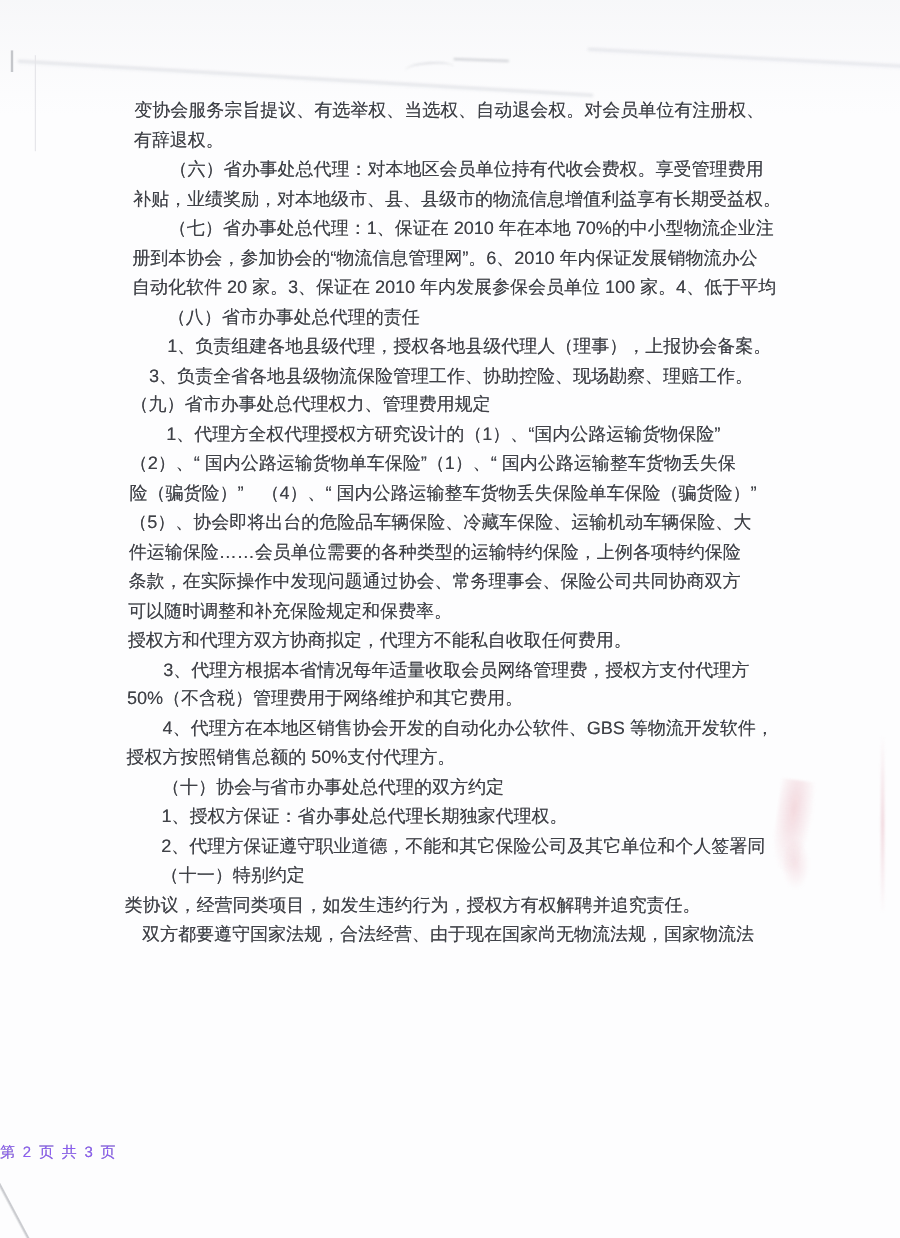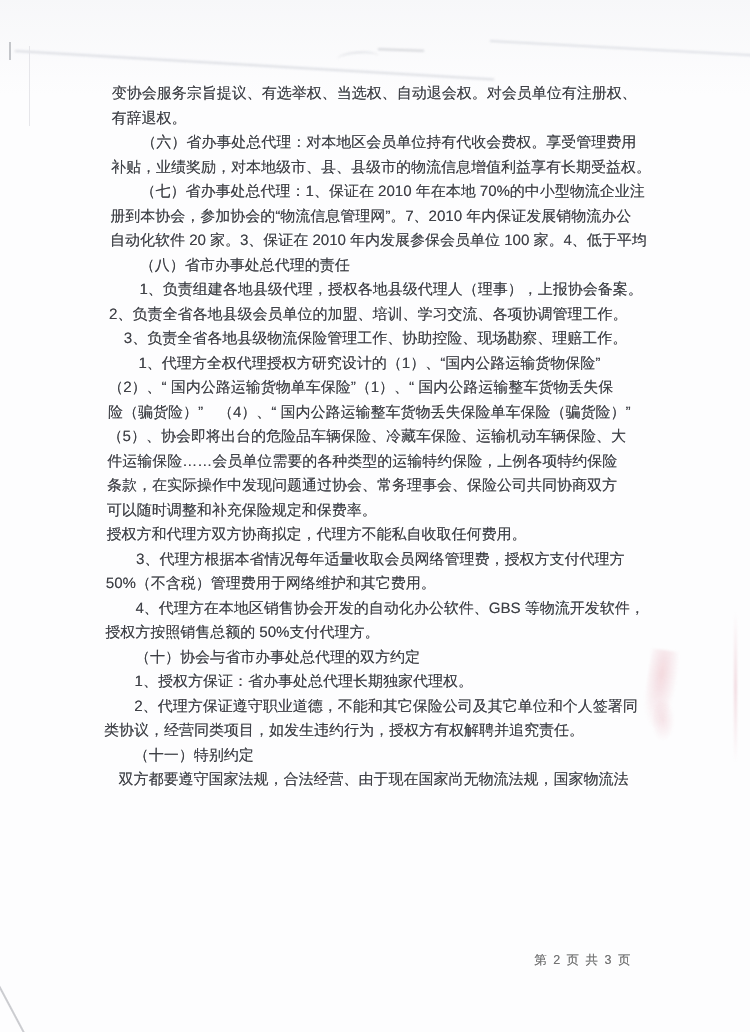--- a/index.html
+++ b/index.html
@@ -47,23 +47,23 @@
     color:#3f4147;
     text-shadow:0 0 0.5px rgba(63,65,71,0.65);
   }
   .textblock .line{
     height:24.5px;
     white-space:pre;
     letter-spacing:0;
   }
   .page-footer{
     position:absolute;left:0;top:951px;width:632px;
-    text-align:right;
+    text-align:left;
     font-size:12.5px;line-height:18px;
-    color:#737373;
+    color:#8b5cf6;
     letter-spacing:1.5px;
     text-shadow:0 0 0.5px rgba(74,76,82,0.55);
   }
 </style>
 </head>
 <body>
 
 <div class="screenshot">
 
   <div class="top-shade"></div>
@@ -77,41 +77,41 @@
   <div class="pink-squiggle"></div>
   <div class="pink-squiggle2"></div>
   <div class="pink-line"></div>
 
   <div class="textblock">
       <div class="line">变协会服务宗旨提议、有选举权、当选权、自动退会权。对会员单位有注册权、</div>
       <div class="line">有辞退权。</div>
       <div class="line">　　（六）省办事处总代理：对本地区会员单位持有代收会费权。享受管理费用</div>
       <div class="line">补贴，业绩奖励，对本地级市、县、县级市的物流信息增值利益享有长期受益权。</div>
       <div class="line">　　（七）省办事处总代理：1、保证在 2010 年在本地 70%的中小型物流企业注</div>
-      <div class="line">册到本协会，参加协会的“物流信息管理网”。7、2010 年内保证发展销物流办公</div>
+      <div class="line">册到本协会，参加协会的“物流信息管理网”。6、2010 年内保证发展销物流办公</div>
       <div class="line">自动化软件 20 家。3、保证在 2010 年内发展参保会员单位 100 家。4、低于平均</div>
       <div class="line">　　（八）省市办事处总代理的责任</div>
       <div class="line">　　1、负责组建各地县级代理，授权各地县级代理人（理事），上报协会备案。</div>
-      <div class="line">2、负责全省各地县级会员单位的加盟、培训、学习交流、各项协调管理工作。</div>
       <div class="line">　3、负责全省各地县级物流保险管理工作、协助控险、现场勘察、理赔工作。</div>
+      <div class="line">（九）省市办事处总代理权力、管理费用规定</div>
       <div class="line">　　1、代理方全权代理授权方研究设计的（1）、“国内公路运输货物保险”</div>
       <div class="line">（2）、“ 国内公路运输货物单车保险”（1）、“ 国内公路运输整车货物丢失保</div>
       <div class="line">险（骗货险）”　（4）、“ 国内公路运输整车货物丢失保险单车保险（骗货险）”</div>
       <div class="line">（5）、协会即将出台的危险品车辆保险、冷藏车保险、运输机动车辆保险、大</div>
       <div class="line">件运输保险……会员单位需要的各种类型的运输特约保险，上例各项特约保险</div>
       <div class="line">条款，在实际操作中发现问题通过协会、常务理事会、保险公司共同协商双方</div>
       <div class="line">可以随时调整和补充保险规定和保费率。</div>
       <div class="line">授权方和代理方双方协商拟定，代理方不能私自收取任何费用。</div>
       <div class="line">　　3、代理方根据本省情况每年适量收取会员网络管理费，授权方支付代理方</div>
       <div class="line">50%（不含税）管理费用于网络维护和其它费用。</div>
       <div class="line">　　4、代理方在本地区销售协会开发的自动化办公软件、GBS 等物流开发软件，</div>
       <div class="line">授权方按照销售总额的 50%支付代理方。</div>
       <div class="line">　　（十）协会与省市办事处总代理的双方约定</div>
       <div class="line">　　1、授权方保证：省办事处总代理长期独家代理权。</div>
       <div class="line">　　2、代理方保证遵守职业道德，不能和其它保险公司及其它单位和个人签署同</div>
+      <div class="line">　　（十一）特别约定</div>
       <div class="line">类协议，经营同类项目，如发生违约行为，授权方有权解聘并追究责任。</div>
-      <div class="line">　　（十一）特别约定</div>
       <div class="line">　双方都要遵守国家法规，合法经营、由于现在国家尚无物流法规，国家物流法</div>
     </div>
 
   <div class="page-footer">第 2 页 共 3 页</div>
 
 </div>
 
 </body></html>

